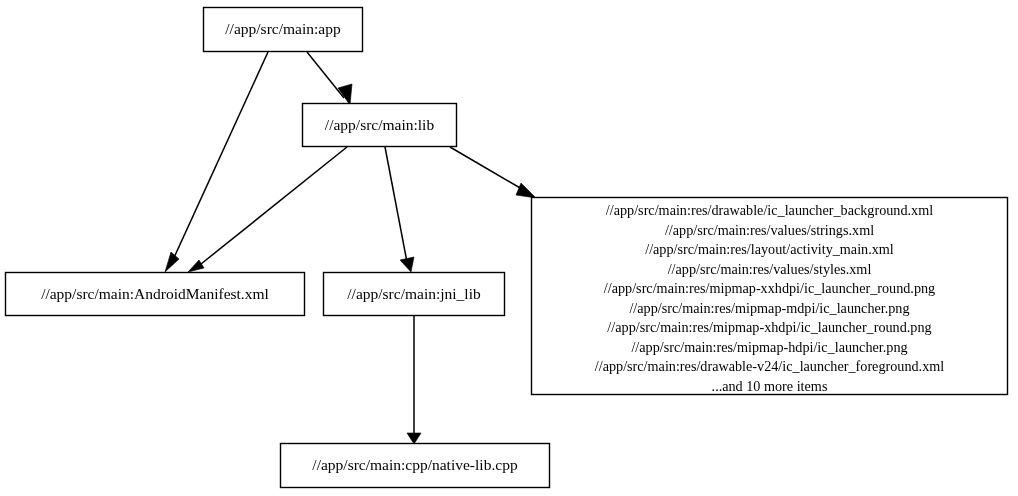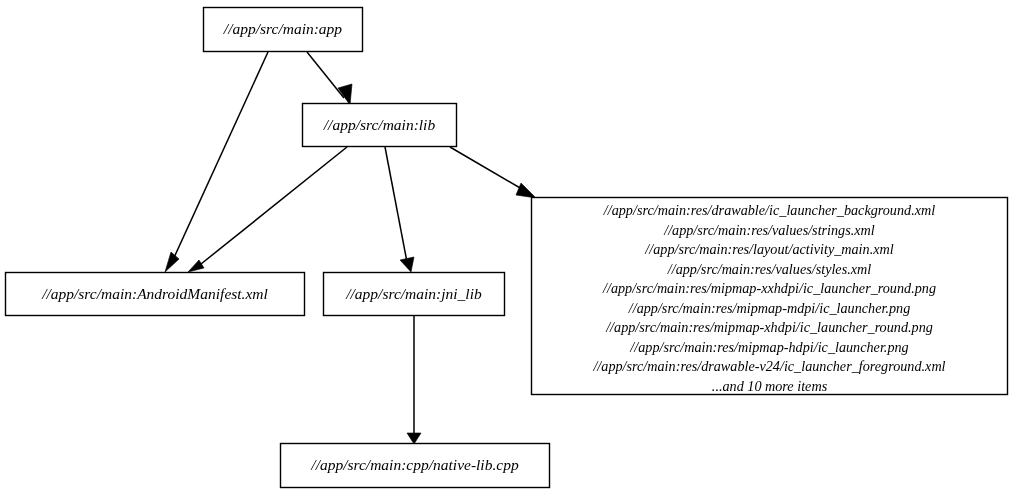--- a/index.html
+++ b/index.html
@@ -9,21 +9,20 @@
   }
   body {
     font-family: "Liberation Serif", "DejaVu Serif", serif;
   }
   #graph-canvas {
     position: relative;
     width: 1018px;
     height: 496px;
     background: #ffffff;
     overflow: hidden;
-    font-style: italic;
   }
   #graph-svg {
     position: absolute;
     left: 0;
     top: 0;
     width: 1018px;
     height: 496px;
   }
   .node-box {
     fill: #ffffff;

